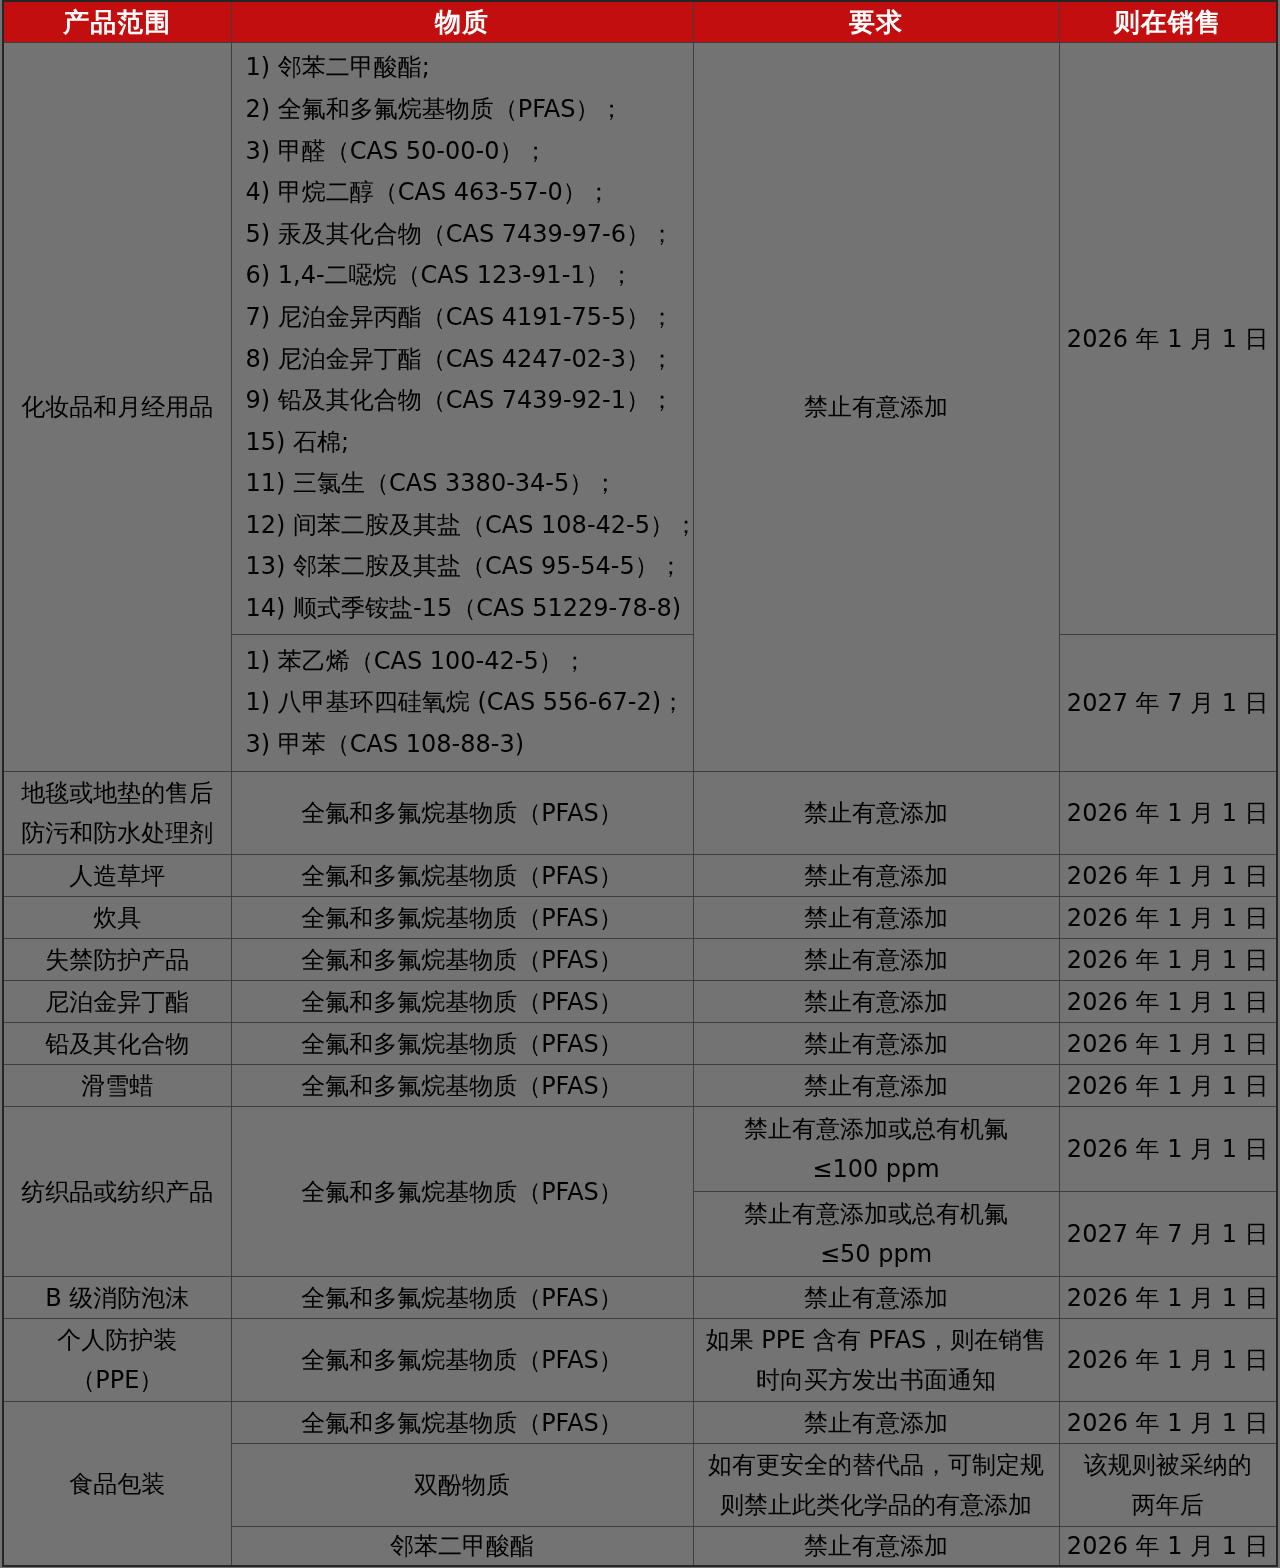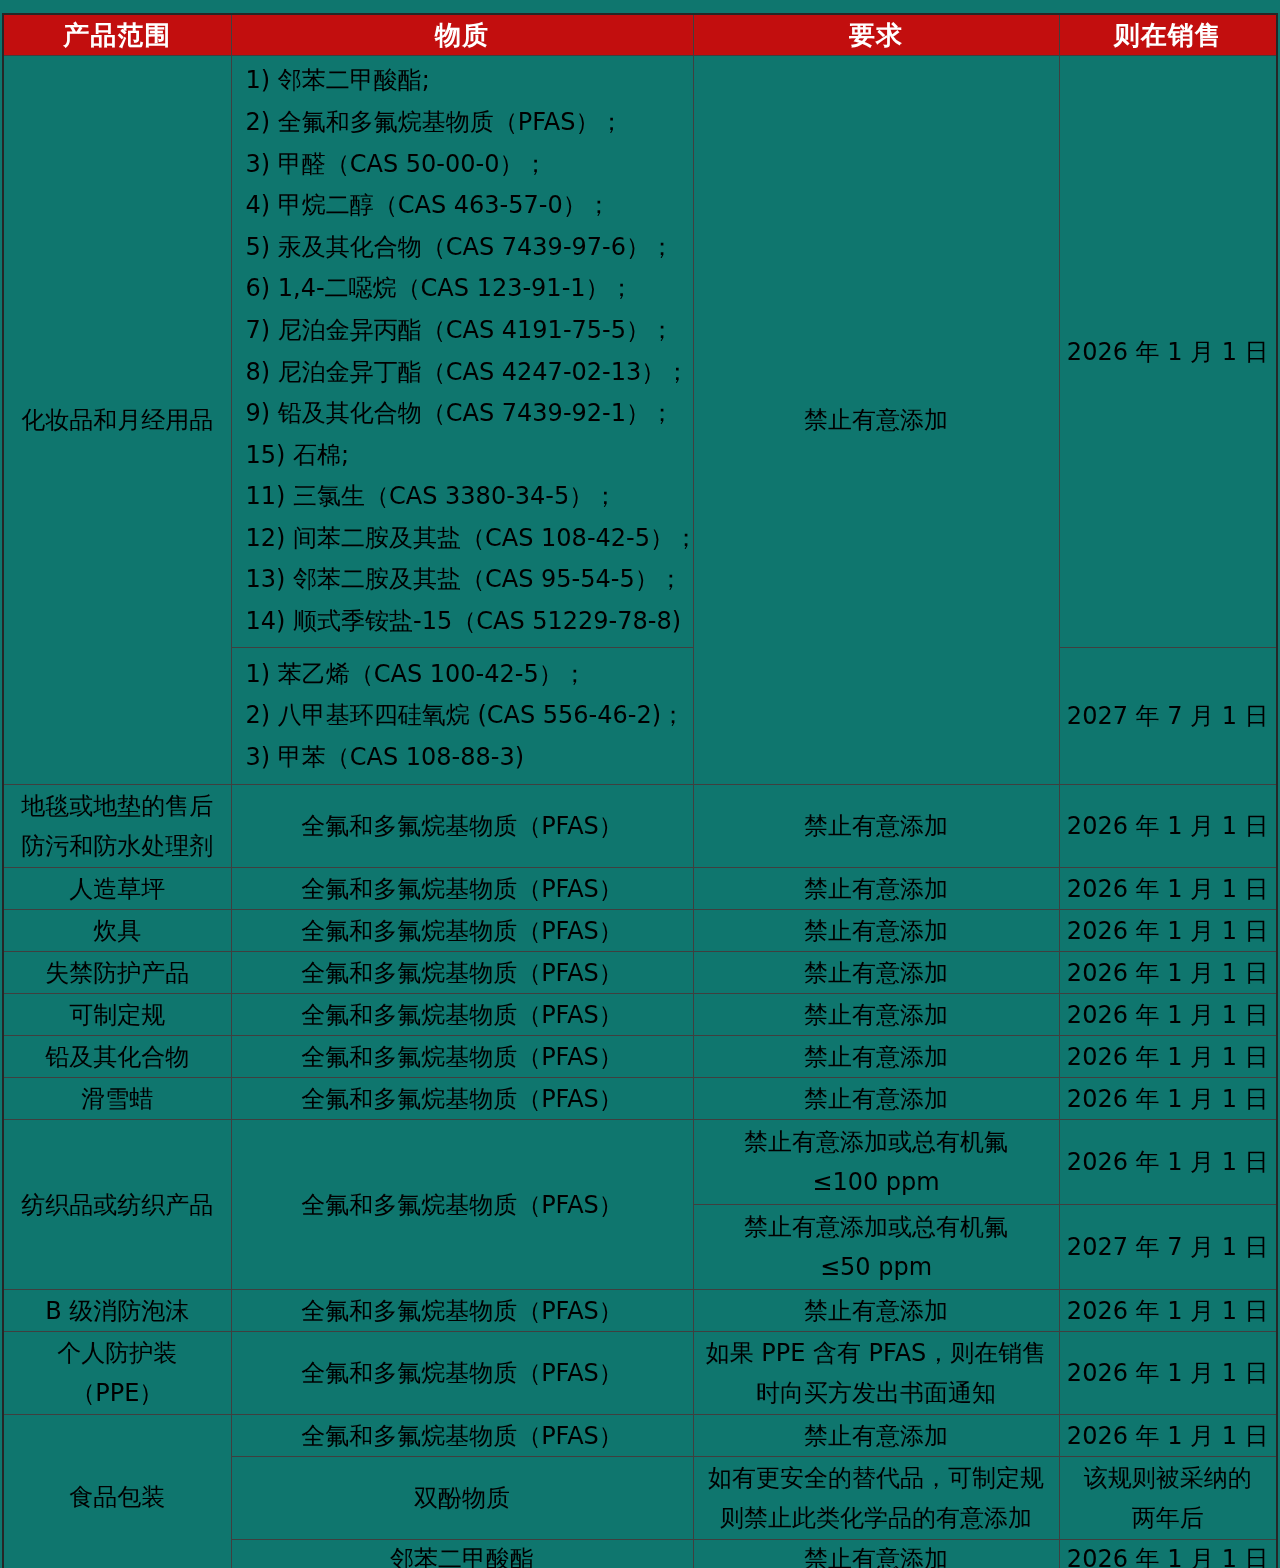--- a/index.html
+++ b/index.html
@@ -4,23 +4,23 @@
 <style>
   html, body {
     margin: 0;
     padding: 0;
     background: #ffffff;
     font-family: "DejaVu Sans", "Liberation Sans", sans-serif;
   }
   #page {
     width: 1280px;
     height: 1568px;
-    background: #0f766e;
+    background: #737373;
     box-sizing: border-box;
-    padding-top: 13px;
+    padding-top: 0;
   }
   table.reg-table {
     width: 1274px;
     margin: 0 auto;
     border-collapse: collapse;
     table-layout: fixed;
     border: 2px solid #262626;
   }
   col.c1 { width: 228px; }
   col.c2 { width: 462px; }
@@ -83,36 +83,36 @@
     <tr>
       <td rowspan="2">化妆品和月经用品</td>
       <td class="list-cell h-big1">
         <div class="list-line">1) 邻苯二甲酸酯;</div>
         <div class="list-line">2) 全氟和多氟烷基物质（PFAS）；</div>
         <div class="list-line">3) 甲醛（CAS 50-00-0）；</div>
         <div class="list-line">4) 甲烷二醇（CAS 463-57-0）；</div>
         <div class="list-line">5) 汞及其化合物（CAS 7439-97-6）；</div>
         <div class="list-line">6) 1,4-二噁烷（CAS 123-91-1）；</div>
         <div class="list-line">7) 尼泊金异丙酯（CAS 4191-75-5）；</div>
-        <div class="list-line">8) 尼泊金异丁酯（CAS 4247-02-13）；</div>
+        <div class="list-line">8) 尼泊金异丁酯（CAS 4247-02-3）；</div>
         <div class="list-line">9) 铅及其化合物（CAS 7439-92-1）；</div>
         <div class="list-line">15) 石棉;</div>
         <div class="list-line">11) 三氯生（CAS 3380-34-5）；</div>
         <div class="list-line">12) 间苯二胺及其盐（CAS 108-42-5）；</div>
         <div class="list-line">13) 邻苯二胺及其盐（CAS 95-54-5）；</div>
         <div class="list-line">14) 顺式季铵盐-15（CAS 51229-78-8)</div>
       </td>
       <td rowspan="2">禁止有意添加</td>
       <td>2026 年 1 月 1 日</td>
     </tr>
 
     <tr>
       <td class="list-cell h-sub2">
         <div class="list-line">1) 苯乙烯（CAS 100-42-5）；</div>
-        <div class="list-line">2) 八甲基环四硅氧烷 (CAS 556-46-2)；</div>
+        <div class="list-line">1) 八甲基环四硅氧烷 (CAS 556-67-2)；</div>
         <div class="list-line">3) 甲苯（CAS 108-88-3)</div>
       </td>
       <td>2027 年 7 月 1 日</td>
     </tr>
 
     <tr>
       <td class="two-line h-dbl">
         <div>地毯或地垫的售后</div>
         <div>防污和防水处理剂</div>
       </td>
@@ -133,21 +133,21 @@
       <td>禁止有意添加</td>
       <td>2026 年 1 月 1 日</td>
     </tr>
     <tr>
       <td class="h-std">失禁防护产品</td>
       <td>全氟和多氟烷基物质（PFAS）</td>
       <td>禁止有意添加</td>
       <td>2026 年 1 月 1 日</td>
     </tr>
     <tr>
-      <td class="h-std">可制定规</td>
+      <td class="h-std">尼泊金异丁酯</td>
       <td>全氟和多氟烷基物质（PFAS）</td>
       <td>禁止有意添加</td>
       <td>2026 年 1 月 1 日</td>
     </tr>
     <tr>
       <td class="h-std">铅及其化合物</td>
       <td>全氟和多氟烷基物质（PFAS）</td>
       <td>禁止有意添加</td>
       <td>2026 年 1 月 1 日</td>
     </tr>

